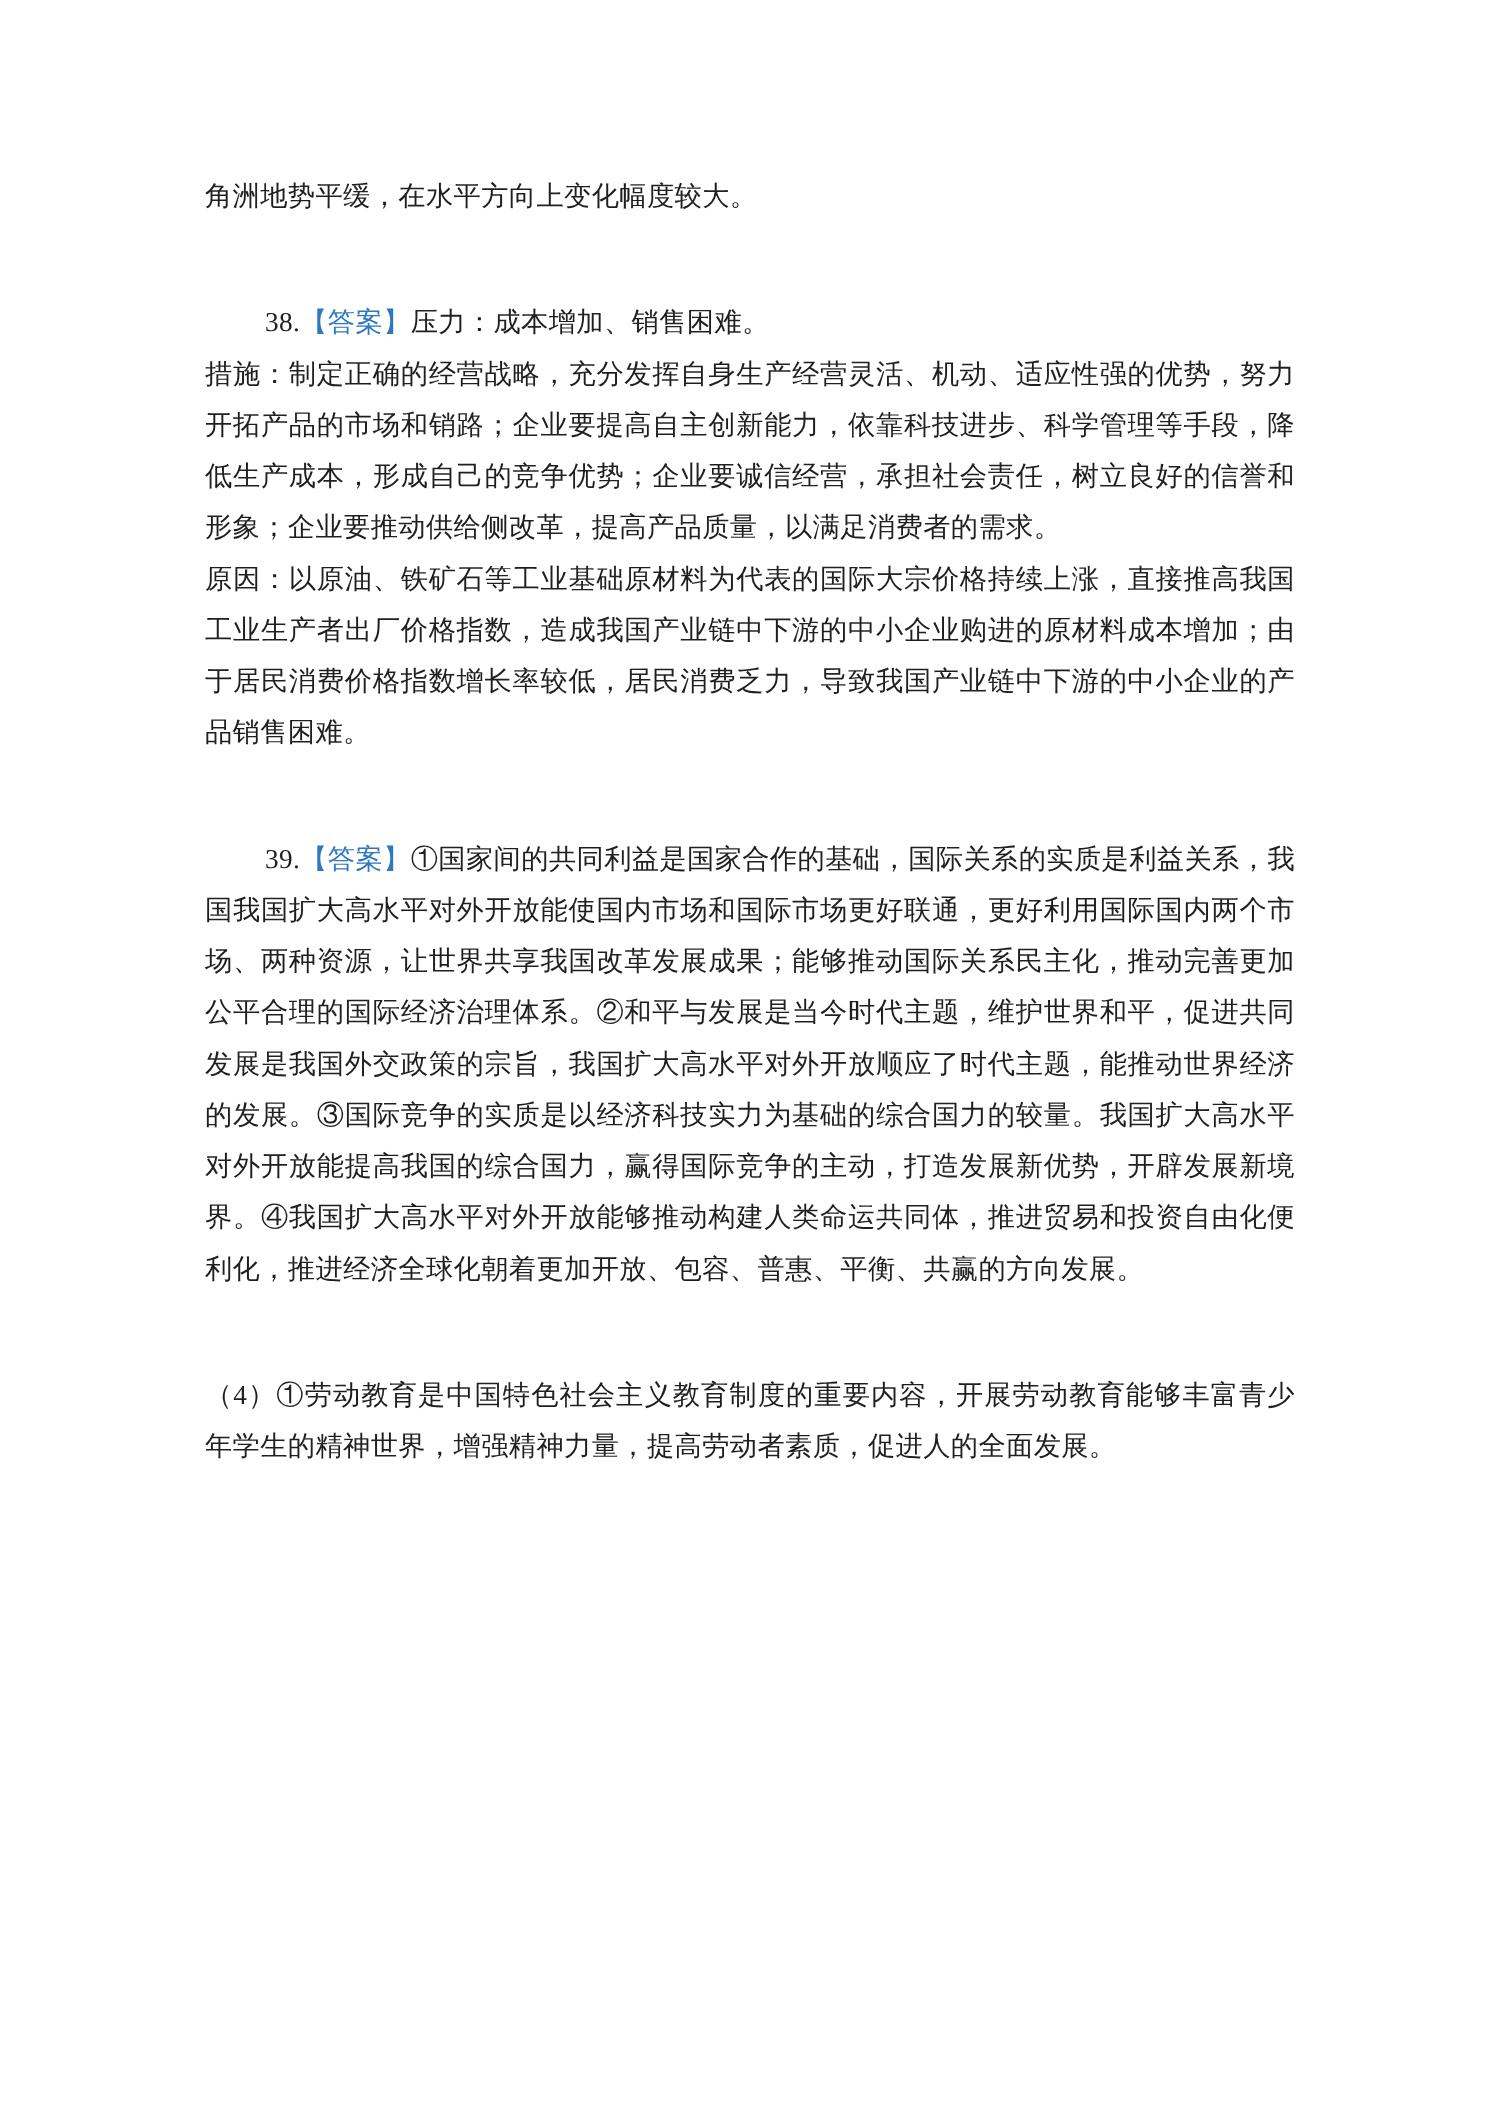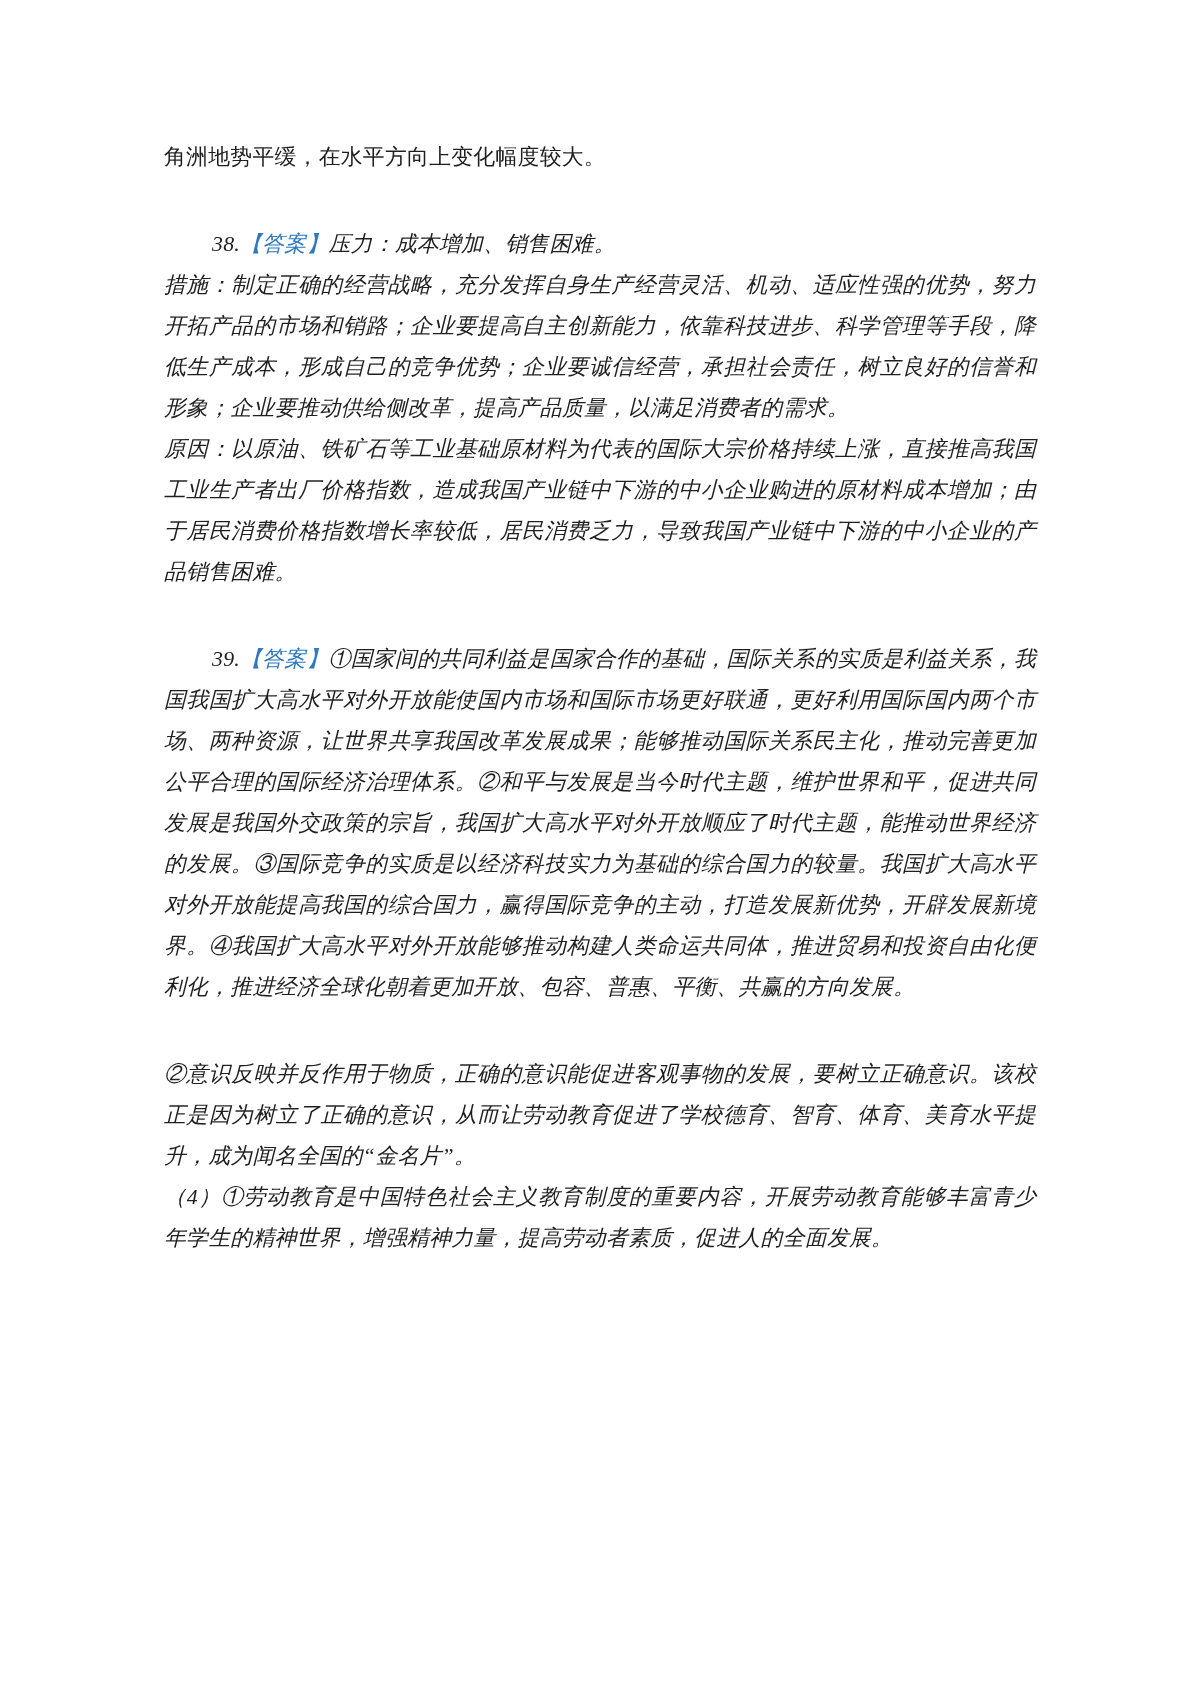--- a/index.html
+++ b/index.html
@@ -25,22 +25,21 @@
     line-height: 41px;
     color: #1f1f1f;
     text-align: justify;
     letter-spacing: 0.3px;
   }
   .content p {
     margin: 0;
     padding: 0;
   }
   .section {
-    margin-top: 46px;
-    font-style: italic;
+    margin-top: 60px;
   }
   .indent {
     text-indent: 2.2em;
   }
   .answer-label {
     color: #2e78c0;
   }
 </style>
 </head>
 <body>
@@ -54,18 +53,17 @@
       <p class="indent"><span>38.</span><span class="answer-label">【答案】</span><span>压力：成本增加、销售困难。</span></p>
       <p>措施：制定正确的经营战略，充分发挥自身生产经营灵活、机动、适应性强的优势，努力开拓产品的市场和销路；企业要提高自主创新能力，依靠科技进步、科学管理等手段，降低生产成本，形成自己的竞争优势；企业要诚信经营，承担社会责任，树立良好的信誉和形象；企业要推动供给侧改革，提高产品质量，以满足消费者的需求。</p>
       <p>原因：以原油、铁矿石等工业基础原材料为代表的国际大宗价格持续上涨，直接推高我国工业生产者出厂价格指数，造成我国产业链中下游的中小企业购进的原材料成本增加；由于居民消费价格指数增长率较低，居民消费乏力，导致我国产业链中下游的中小企业的产品销售困难。</p>
     </div>
 
     <div class="section">
       <p class="indent"><span>39.</span><span class="answer-label">【答案】</span><span>①国家间的共同利益是国家合作的基础，国际关系的实质是利益关系，我国我国扩大高水平对外开放能使国内市场和国际市场更好联通，更好利用国际国内两个市场、两种资源，让世界共享我国改革发展成果；能够推动国际关系民主化，推动完善更加公平合理的国际经济治理体系。②和平与发展是当今时代主题，维护世界和平，促进共同发展是我国外交政策的宗旨，我国扩大高水平对外开放顺应了时代主题，能推动世界经济的发展。③国际竞争的实质是以经济科技实力为基础的综合国力的较量。我国扩大高水平对外开放能提高我国的综合国力，赢得国际竞争的主动，打造发展新优势，开辟发展新境界。④我国扩大高水平对外开放能够推动构建人类命运共同体，推进贸易和投资自由化便利化，推进经济全球化朝着更加开放、包容、普惠、平衡、共赢的方向发展。</span></p>
     </div>
 
     <div class="section">
-      <p>②意识反映并反作用于物质，正确的意识能促进客观事物的发展，要树立正确意识。该校正是因为树立了正确的意识，从而让劳动教育促进了学校德育、智育、体育、美育水平提升，成为闻名全国的“金名片”。</p>
       <p>（4）①劳动教育是中国特色社会主义教育制度的重要内容，开展劳动教育能够丰富青少年学生的精神世界，增强精神力量，提高劳动者素质，促进人的全面发展。</p>
     </div>
 
   </div>
 </div>
 
 </body></html>

